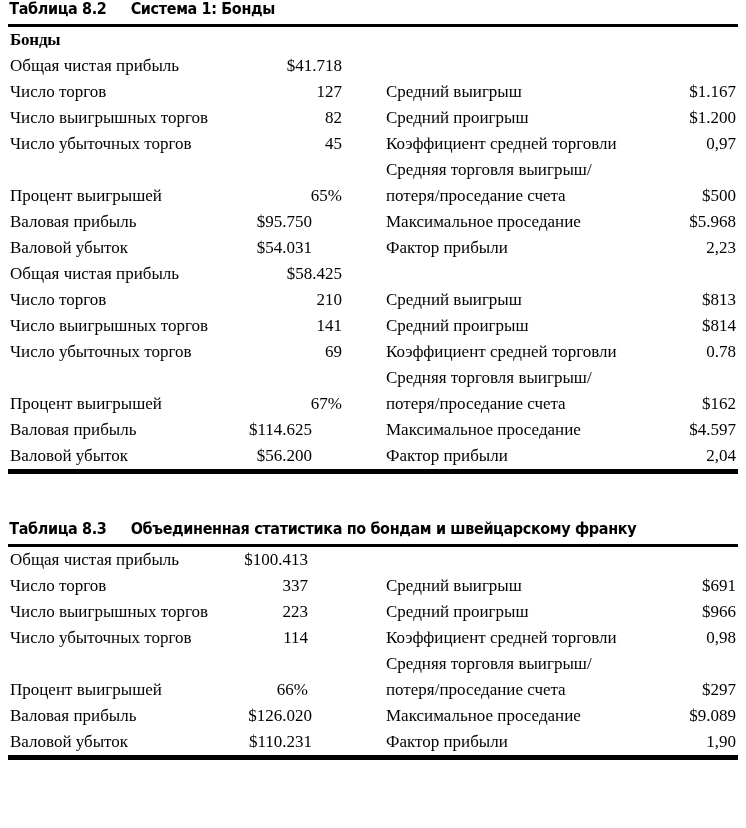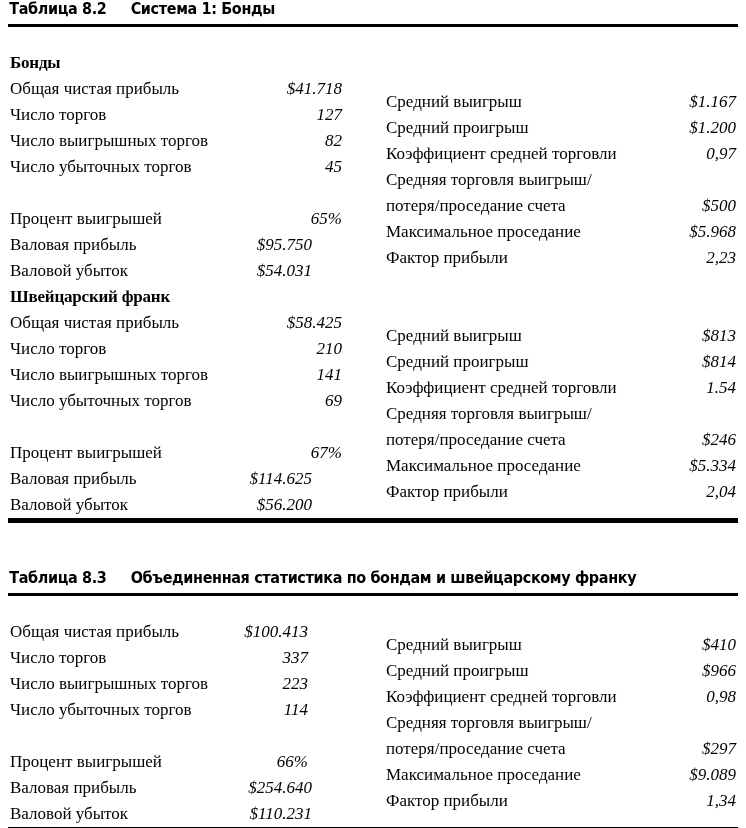--- a/index.html
+++ b/index.html
@@ -52,36 +52,35 @@
   }
   .rule-bottom {
     height: 5px;
     background: #000;
     margin: 0 8px;
   }
 
   
   .table-body {
     position: relative;
-    margin-top: 23px;
   }
   .section-heading {
     font-family: "Liberation Serif", "DejaVu Serif", serif;
     font-weight: bold;
     font-size: 17px;
     padding-left: 10px;
     height: 26px;
     line-height: 26px;
     white-space: nowrap;
     letter-spacing: -0.2px;
   }
 
   .cols {
     display: flex;
-    align-items: center;
+    align-items: flex-end;
   }
   .col-left {
     width: 378px;
     flex: 0 0 378px;
     position: relative;
   }
   .col-right {
     flex: 1 1 auto;
     position: relative;
   }
@@ -100,21 +99,20 @@
   .row .label {
     flex: 0 0 auto;
   }
   .row .filler {
     flex: 1 1 auto;
   }
   .row .value {
     flex: 0 0 auto;
     text-align: right;
     font-variant-numeric: lining-nums;
-    font-style: italic;
   }
 
   
   .col-left .row { padding-left: 10px; padding-right: 36px; }
 
   
   .col-left .row.inset-value { padding-right: 66px; }
 
   
   .col-right .row { padding-left: 8px; padding-right: 10px; gap: 25px; }
@@ -224,21 +222,20 @@
               <span class="label">Фактор прибыли</span>
               <span class="filler"></span>
               <span class="value">2,23</span>
             </div>
           </div>
 
         </div>
       </div>
 
       <div>
-        <div class="section-heading">Швейцарский франк</div>
         <div class="cols">
 
           <div class="col-left">
             <div class="row">
               <span class="label">Общая чистая прибыль</span>
               <span class="filler"></span>
               <span class="value">$58.425</span>
             </div>
             <div class="row">
               <span class="label">Число торгов</span>
@@ -280,36 +277,36 @@
               <span class="value">$813</span>
             </div>
             <div class="row">
               <span class="label">Средний проигрыш</span>
               <span class="filler"></span>
               <span class="value">$814</span>
             </div>
             <div class="row">
               <span class="label">Коэффициент средней торговли</span>
               <span class="filler"></span>
-              <span class="value">1.54</span>
+              <span class="value">0.78</span>
             </div>
             <div class="row wrap-first">
               <span class="label">Средняя торговля выигрыш/</span>
               <span class="filler"></span>
 
             </div>
             <div class="row">
               <span class="label">потеря/проседание счета</span>
               <span class="filler"></span>
-              <span class="value">$246</span>
+              <span class="value">$162</span>
             </div>
             <div class="row">
               <span class="label">Максимальное проседание</span>
               <span class="filler"></span>
-              <span class="value">$5.334</span>
+              <span class="value">$4.597</span>
             </div>
             <div class="row">
               <span class="label">Фактор прибыли</span>
               <span class="filler"></span>
               <span class="value">2,04</span>
             </div>
           </div>
 
         </div>
       </div>
@@ -356,34 +353,34 @@
           </div>
           <div class="row spacer"></div>
           <div class="row">
             <span class="label">Процент выигрышей</span>
             <span class="filler"></span>
             <span class="value">66%</span>
           </div>
           <div class="row inset-value">
             <span class="label">Валовая прибыль</span>
             <span class="filler"></span>
-            <span class="value">$254.640</span>
+            <span class="value">$126.020</span>
           </div>
           <div class="row inset-value">
             <span class="label">Валовой убыток</span>
             <span class="filler"></span>
             <span class="value">$110.231</span>
           </div>
         </div>
 
         <div class="col-right">
           <div class="row">
             <span class="label">Средний выигрыш</span>
             <span class="filler"></span>
-            <span class="value">$410</span>
+            <span class="value">$691</span>
           </div>
           <div class="row">
             <span class="label">Средний проигрыш</span>
             <span class="filler"></span>
             <span class="value">$966</span>
           </div>
           <div class="row">
             <span class="label">Коэффициент средней торговли</span>
             <span class="filler"></span>
             <span class="value">0,98</span>
@@ -399,21 +396,21 @@
             <span class="value">$297</span>
           </div>
           <div class="row">
             <span class="label">Максимальное проседание</span>
             <span class="filler"></span>
             <span class="value">$9.089</span>
           </div>
           <div class="row">
             <span class="label">Фактор прибыли</span>
             <span class="filler"></span>
-            <span class="value">1,34</span>
+            <span class="value">1,90</span>
           </div>
         </div>
 
       </div>
     </div>
 
     <div class="rule-bottom"></div>
   </div>
 
 </div>

